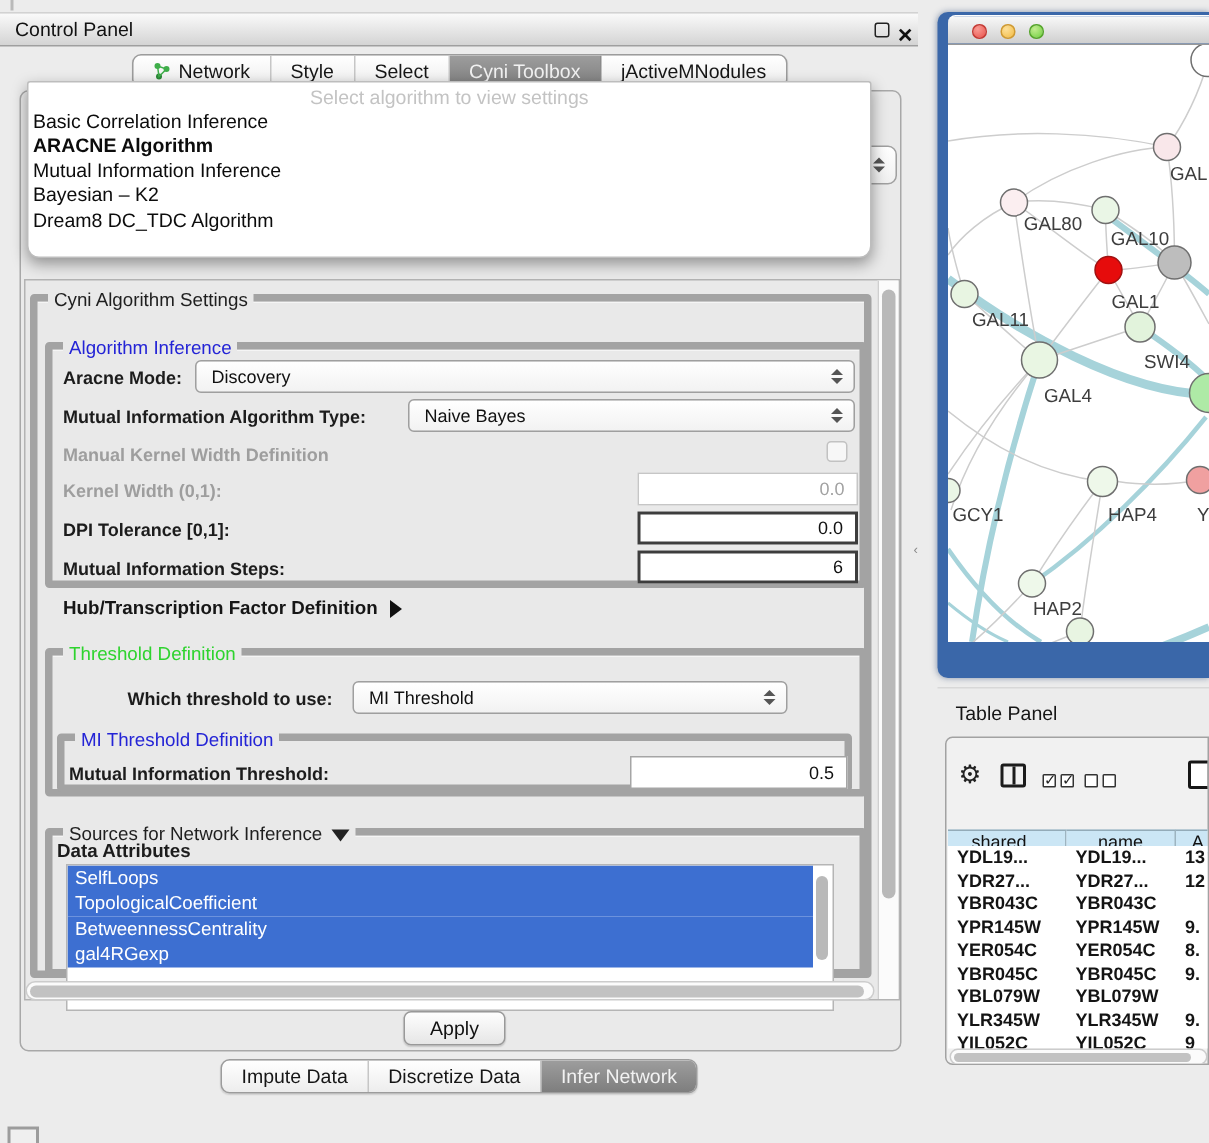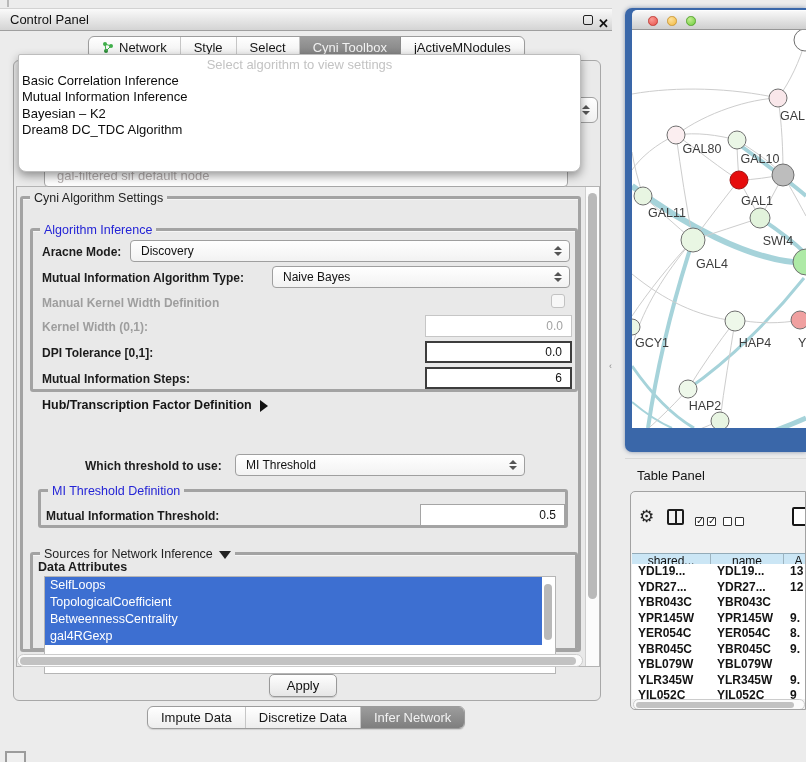--- a/index.html
+++ b/index.html
@@ -18,21 +18,21 @@
   .seg { display:flex; height:23px; border:1px solid #9c9c9c; border-radius:6px; background:linear-gradient(#ffffff,#ededed); overflow:hidden; box-shadow:0 1px 1px rgba(0,0,0,.12); }
   .seg .s { display:flex; align-items:center; gap:5px; padding:0 13px; font-size:13px; color:#161616; border-right:1px solid #c6c6c6; white-space:nowrap; }
   .seg .s:last-child { border-right:none; }
   .seg .s.sel { background:linear-gradient(#9d9d9d,#7e7e7e); color:#f2f2f2; border-right-color:#8b8b8b;justify-content:center; }
 
   
   .content-box { background:#eaeaea; border:1px solid #a8a8a8; border-radius:6px; }
   .viewport { background:#e9e9e9; border:1px solid #b3b3b3; }
 
   
-  .grp { position:absolute; border:3px solid #a3a3a3; border-radius:3px; box-shadow:inset 0 1px 0 rgba(255,255,255,.55); }
+  .grp { position:absolute; border:5px solid #a3a3a3; border-radius:3px; box-shadow:inset 0 1px 0 rgba(255,255,255,.55); }
   .legend { position:absolute; top:-8px; left:7px; background:#e9e9e9; padding:0 4px; font-size:12.5px; white-space:nowrap; }
   .legend.blue { color:#2424d6; }
   .legend.green { color:#2ed32e; }
 
   .flabel { position:absolute; font-size:12px; font-weight:bold; color:#1c1c1c; white-space:nowrap; }
   .flabel.dis { color:#9e9e9e; }
 
   .combo { position:absolute; height:22px; background:linear-gradient(#ffffff,#f2f2f2); border:1px solid #9f9f9f; border-radius:4px; display:flex; align-items:center; font-size:12px; padding:0 24px 0 10px; color:#111; }
   .spin { position:absolute; right:7px; top:50%; transform:translateY(-50%); display:flex; flex-direction:column; gap:2px; }
   .spin i { display:block; width:0; height:0; border-left:4px solid transparent; border-right:4px solid transparent; }
@@ -129,28 +129,26 @@
 
   <div class="abs content-box" style="left:13px;top:60px;width:588px;height:641px"></div>
 
   <div class="abs" style="left:556px;top:97px;width:42px;height:26px;background:linear-gradient(#fff,#f0f0f0);border:1px solid #a0a0a0;border-radius:6px;z-index:5">
     <span class="spin">
         <i class="up"></i>
         <i class="dn"></i>
       </span>
   </div>
 
-  <div class="abs" style="left:44px;top:163px;width:524px;height:24px;background:#fdfdfd;border:1px solid #a6a6a6;border-radius:4px;z-index:5;display:flex;align-items:center;padding-left:12px;font-size:13px;color:#b3adad">
-    <span>gal-filtered sif default node</span>
-  </div>
 
   <div class="abs popup" style="left:18px;top:54px;width:563px;height:118px">
     <div class="pu-title">Select algorithm to view settings</div>
     <div>
         <div class="pu-item">Basic Correlation Inference</div>
+        <div class="pu-item bold">ARACNE Algorithm</div>
         <div class="pu-item">Mutual Information Inference</div>
         <div class="pu-item">Bayesian – K2</div>
         <div class="pu-item">Dream8 DC_TDC Algorithm</div>
       </div>
   </div>
 
   <div class="abs viewport" style="left:16px;top:186px;width:584px;height:481px"></div>
 
   <div class="grp" style="left:20px;top:196px;width:561px;height:456px">
     <span class="legend" style="color:#1f1f1f">Cyni Algorithm Settings</span>
@@ -193,20 +191,23 @@
 
   <span class="flabel" style="left:42px;top:372px">Mutual Information Steps:</span>
   <div class="tfield strong" style="left:425px;top:367px;width:147px">
       <span>6</span>
     </div>
 
   <div class="abs" style="left:42px;top:398px;font-size:12.5px;font-weight:bold;color:#161616">
     <span>Hub/Transcription Factor Definition</span><span class="arrow-right"></span>
   </div>
 
+  <div class="grp" style="left:30px;top:432px;width:548px;height:99px">
+    <span class="legend green">Threshold Definition</span>
+  </div>
   <span class="flabel" style="left:85px;top:459px">Which threshold to use:</span>
   <div class="combo" style="left:235px;top:454px;width:290px">
     <span>MI Threshold</span>
     <span class="spin">
         <i class="up"></i>
         <i class="dn"></i>
       </span>
   </div>
 
   <div class="grp" style="left:38px;top:489px;width:530px;height:39px;box-shadow:none">

